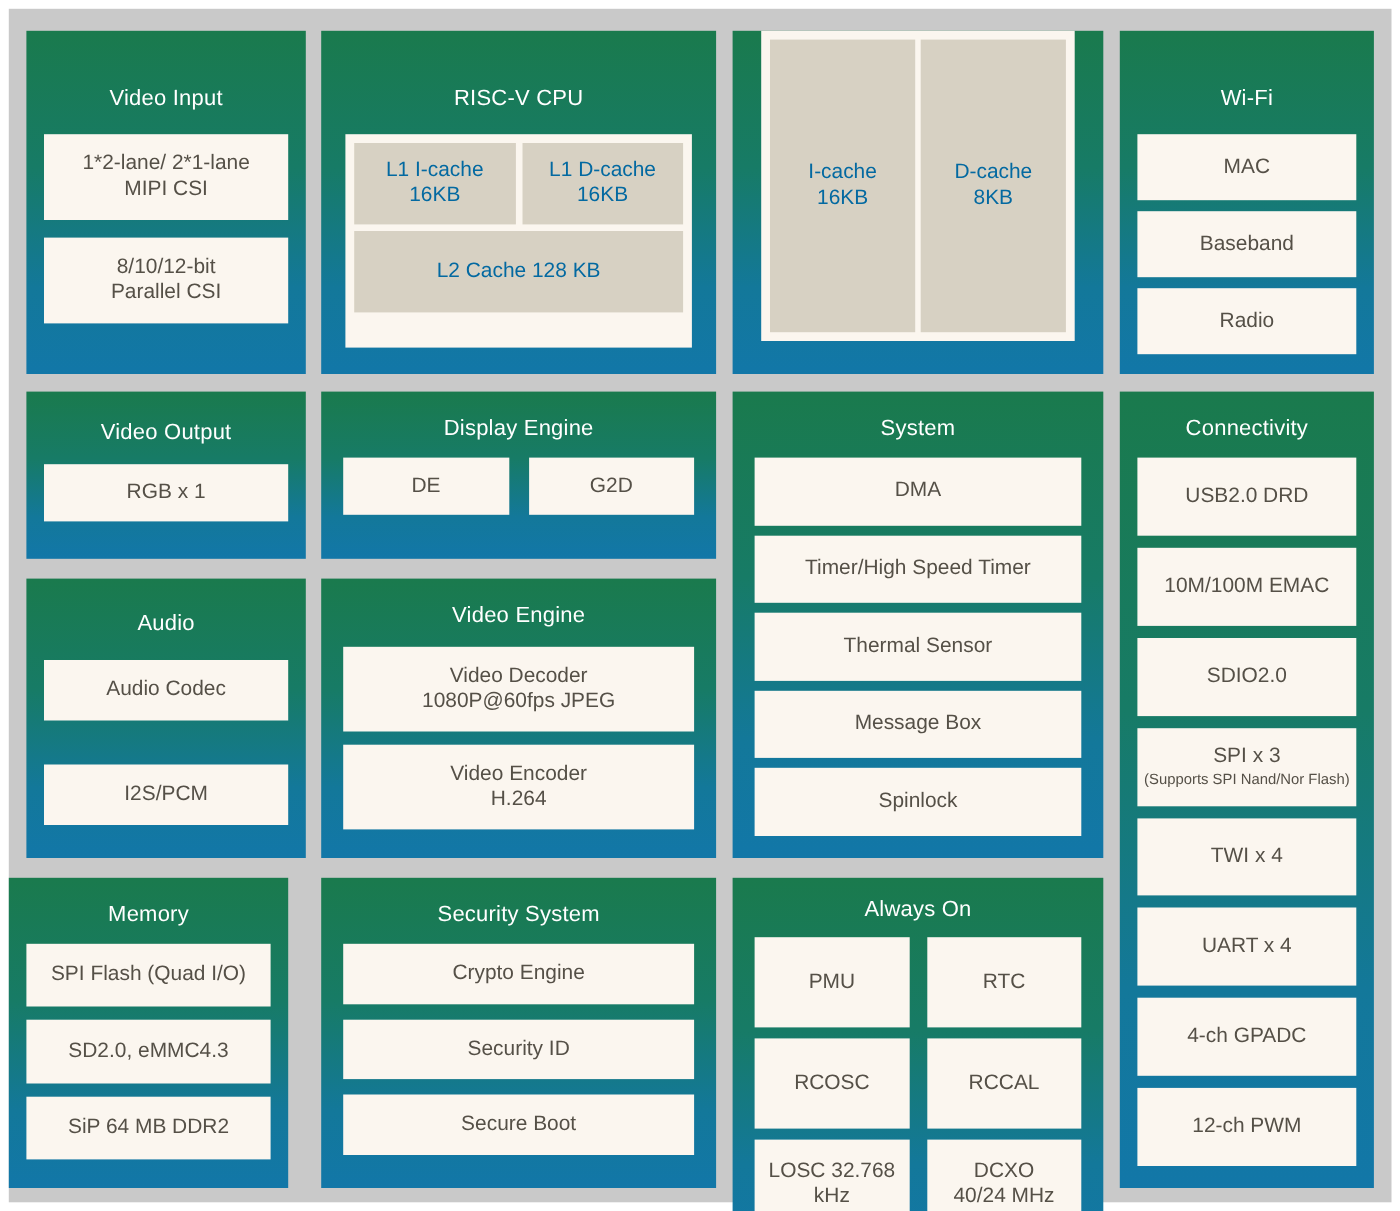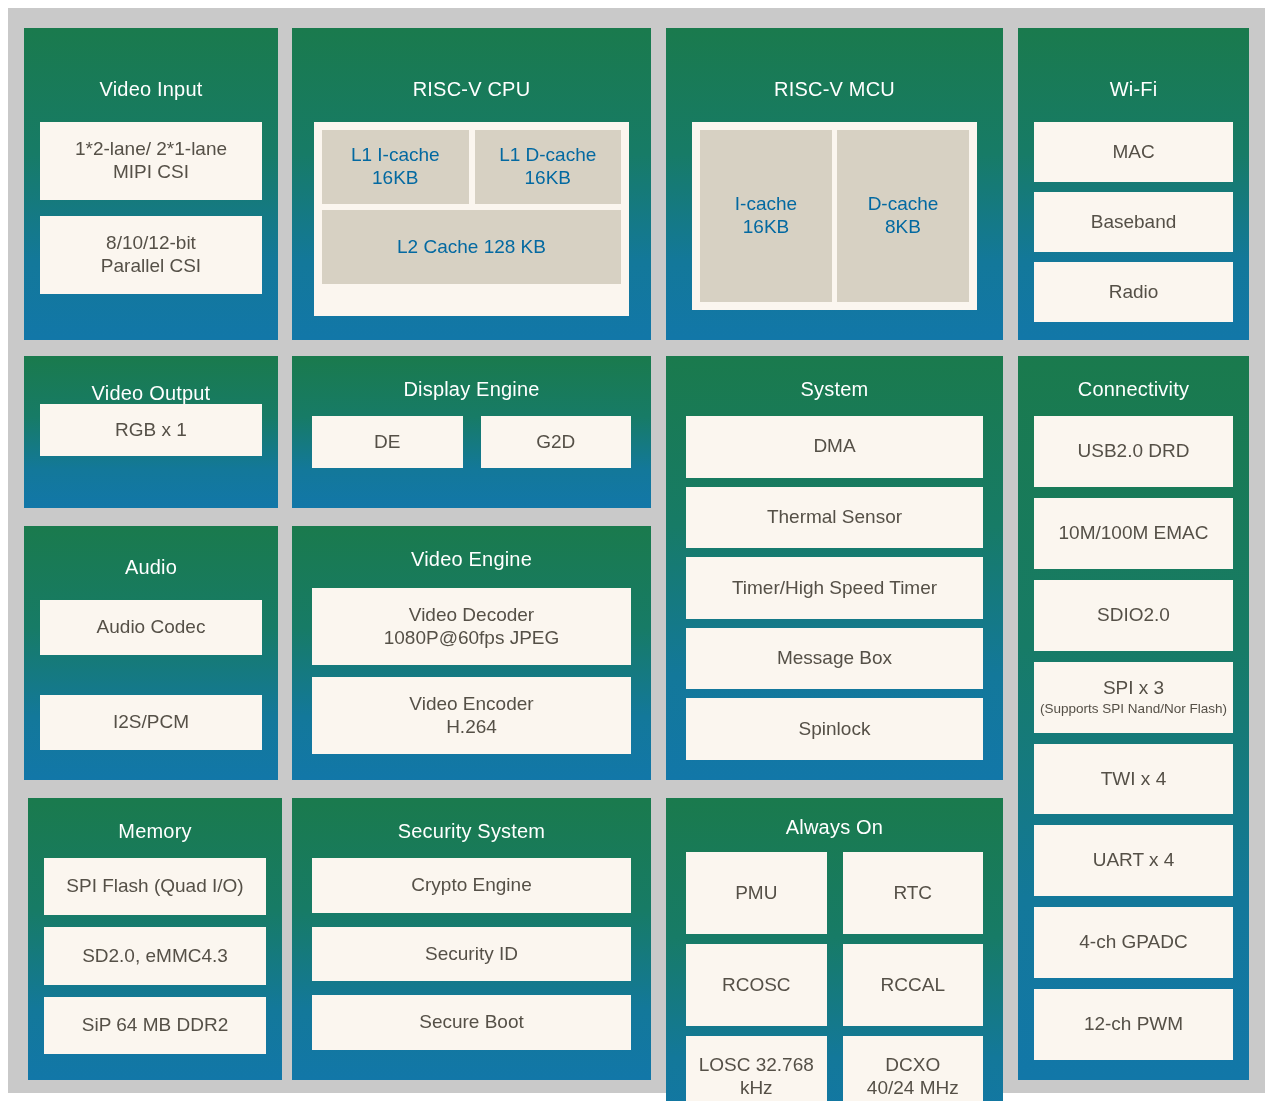--- a/index.html
+++ b/index.html
@@ -113,21 +113,20 @@
           <span class="ln">16KB</span>
         </div>
       </div>
       <div class="cache" style="flex:0 0 74px;">
         <span class="ln">L2 Cache 128 KB</span>
       </div>
     </div>
   </div>
 
   <div class="blk" style="left:658px; top:20px; width:337px; height:312px; padding:0 26px 30px 26px;">
-    <div class="blk-title" style="padding-top:50px; padding-bottom:22px;">RISC-V MCU</div>
     <div class="cachepanel" style="flex:1 1 auto; padding:8px;">
       <div class="row2" style="flex:1 1 auto; gap:5px;">
         <div class="cache" style="flex:1;">
           <span class="ln">I-cache</span>
           <span class="ln">16KB</span>
         </div>
         <div class="cache" style="flex:1;">
           <span class="ln">D-cache</span>
           <span class="ln">8KB</span>
         </div>
@@ -144,21 +143,21 @@
       <div class="tile" style="flex:1;">
         <span class="ln">Baseband</span>
       </div>
       <div class="tile" style="flex:1;">
         <span class="ln">Radio</span>
       </div>
     </div>
   </div>
 
   <div class="blk" style="left:16px; top:348px; width:254px; height:152px; padding:0 16px 22px 16px;">
-    <div class="blk-title" style="padding-top:26px; ">Video Output</div>
+    <div class="blk-title" style="padding-top:26px; padding-bottom:18px;">Video Output</div>
     <div class="tiles">
       <div class="tile" style="height:52px;">
         <span class="ln">RGB x 1</span>
       </div>
     </div>
   </div>
 
   <div class="blk" style="left:284px; top:348px; width:359px; height:152px; padding:0 20px 22px 20px;">
     <div class="blk-title" style="padding-top:22px; padding-bottom:16px;">Display Engine</div>
     <div class="row2" style="gap:18px;">
@@ -171,24 +170,24 @@
     </div>
   </div>
 
   <div class="blk" style="left:658px; top:348px; width:337px; height:424px; padding:0 20px 20px 20px;">
     <div class="blk-title" style="padding-top:22px; padding-bottom:16px;">System</div>
     <div class="tiles" style="gap:9px;">
       <div class="tile" style="flex:1;">
         <span class="ln">DMA</span>
       </div>
       <div class="tile" style="flex:1;">
+        <span class="ln">Timer/High Speed Timer</span>
+      </div>
+      <div class="tile" style="flex:1;">
         <span class="ln">Thermal Sensor</span>
-      </div>
-      <div class="tile" style="flex:1;">
-        <span class="ln">Timer/High Speed Timer</span>
       </div>
       <div class="tile" style="flex:1;">
         <span class="ln">Message Box</span>
       </div>
       <div class="tile" style="flex:1;">
         <span class="ln">Spinlock</span>
       </div>
     </div>
   </div>
 
@@ -242,21 +241,21 @@
         <span class="ln">Video Decoder</span>
         <span class="ln">1080P@60fps JPEG</span>
       </div>
       <div class="tile" style="flex:1;">
         <span class="ln">Video Encoder</span>
         <span class="ln">H.264</span>
       </div>
     </div>
   </div>
 
-  <div class="blk" style="left:20px; top:790px; width:254px; height:282px; padding:0 16px 26px 16px;">
+  <div class="blk" style="left:0; top:790px; width:254px; height:282px; padding:0 16px 26px 16px;">
     <div class="blk-title" style="padding-top:22px; padding-bottom:16px;">Memory</div>
     <div class="tiles" style="gap:12px;">
       <div class="tile" style="flex:1;">
         <span class="ln">SPI Flash (Quad I/O)</span>
       </div>
       <div class="tile" style="flex:1;">
         <span class="ln">SD2.0, eMMC4.3</span>
       </div>
       <div class="tile" style="flex:1;">
         <span class="ln">SiP 64 MB DDR2</span>

